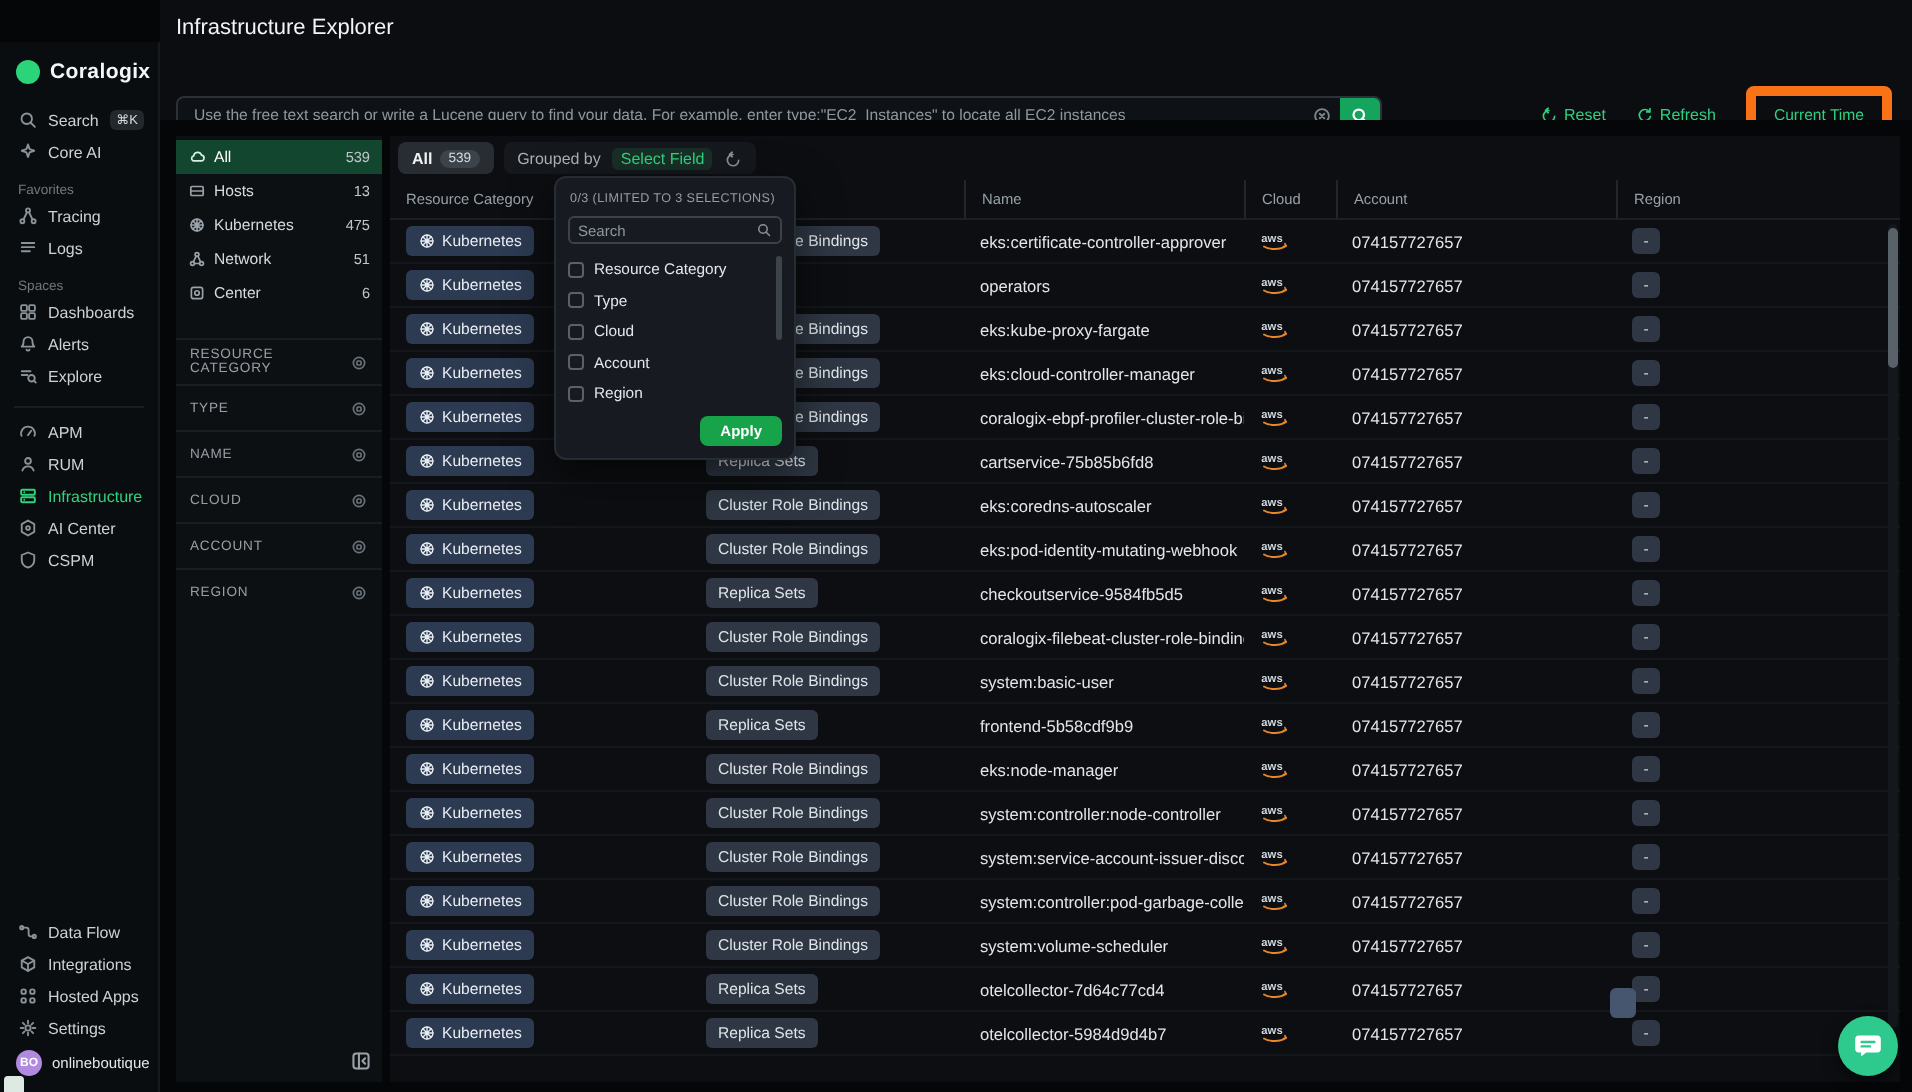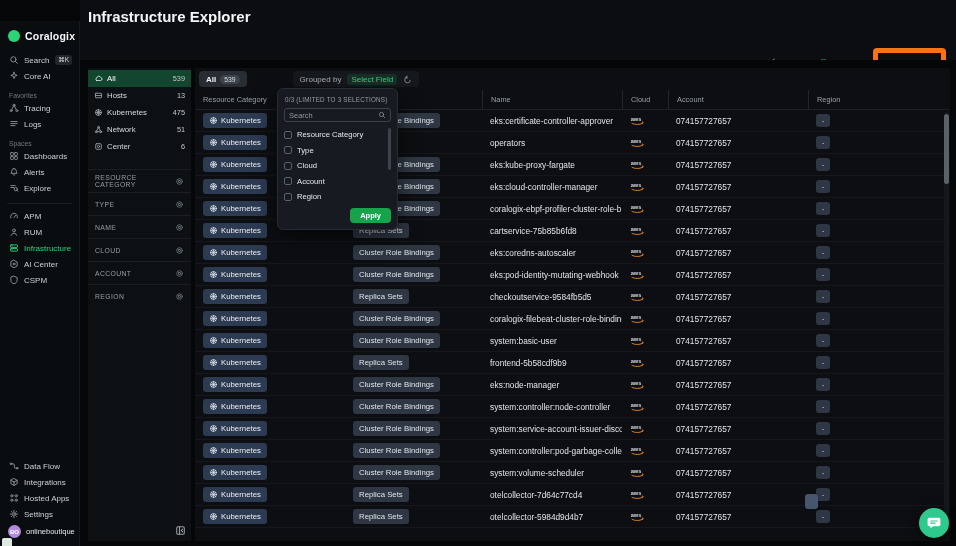--- a/index.html
+++ b/index.html
@@ -22,21 +22,21 @@
   .nav-label{font-size:6.8px;color:#6f787f;margin:9px 0 2px 9px;}
   .nav-div{height:1px;background:#1a1e23;margin:8px 7px 3px;}
   .nav-bottom{margin-top:auto;}
   .account{display:flex;align-items:center;gap:5px;padding-left:8px;height:17px;margin-top:2px;}
   .avatar{width:13px;height:13px;border-radius:50%;background:#b18ae0;color:#fff;
     font-size:6px;font-weight:bold;display:flex;align-items:center;justify-content:center;}
   .account .aname{font-size:7.5px;color:#e3e7ea;}
   
   .main{flex:1;display:flex;flex-direction:column;background:#050608;min-width:0;}
   header{height:60px;background:#0b0d10;padding:8px 8px 0 8px;}
-  .ptitle{font-size:15px;font-weight:bold;color:#f2f4f6;margin-bottom:23px;}
+  .ptitle{font-size:11px;font-weight:normal;color:#f2f4f6;margin-bottom:23px;}
   .srow{display:flex;align-items:center;}
   .searchbar{width:603px;height:20px;border:1px solid #2b3138;border-radius:4px;
     background:#0e1115;display:flex;align-items:center;overflow:hidden;}
   .qinput{flex:1;background:transparent;border:none;outline:none;color:#cfd5da;
     font-size:7.8px;padding:0 8px;font-family:inherit;}
   .qinput::placeholder{color:#8f979f;}
   .clear-btn{color:#7d858d;display:flex;margin-right:4px;cursor:pointer;}
   .go-btn{width:20px;height:20px;background:#14a45c;border:none;display:flex;
     align-items:center;justify-content:center;color:#fff;cursor:pointer;}
   .hactions{margin-left:auto;display:flex;align-items:center;gap:15px;padding-right:2px;}
@@ -60,21 +60,21 @@
   .fsec:first-of-type{margin-top:7px;}
   .fpanel-foot{margin-top:auto;display:flex;justify-content:flex-end;padding:0 5px 5px;}
   .collapse-btn{color:#9aa1a8;cursor:pointer;display:flex;}
   
   .card{flex:1;background:#0c0e11;position:relative;min-width:0;display:flex;flex-direction:column;}
   .tabbar{height:22px;display:flex;align-items:center;gap:5px;padding-left:4px;flex-shrink:0;}
   .tab-all{display:inline-flex;align-items:center;gap:4px;background:#282d33;border-radius:4px;
     height:16px;padding:0 7px;font-size:8px;font-weight:bold;color:#f0f2f4;cursor:pointer;}
   .tab-badge{background:#3c434b;border-radius:7px;padding:1px 4px;font-size:6.8px;font-weight:normal;color:#d8dde1;}
   .tab-group{display:inline-flex;align-items:center;gap:6px;background:#15181c;border-radius:4px;
-    height:16px;padding:0 7px;cursor:pointer;margin-left:41px;}
+    height:16px;padding:0 7px;cursor:pointer;}
   .gb-label{font-size:8px;color:#aab1b8;}
   .sf-label{font-size:8px;color:#2fd47f;background:rgba(47,212,127,.12);border-radius:3px;padding:1px 4px;}
   .tab-group .ic{color:#8a9299;}
   .thead{display:grid;grid-template-columns:150px 137px 140px 46px 140px 1fr;height:20px;
     align-items:center;border-bottom:1px solid #1b2026;flex-shrink:0;}
   .thead .c{font-size:7.4px;color:#98a1a9;padding-left:8px;height:100%;display:flex;align-items:center;}
   .thead .c.bl{border-left:1px solid #20262c;}
   .tbody{flex:1;overflow:hidden;position:relative;}
   .trow{display:grid;grid-template-columns:150px 137px 140px 46px 140px 1fr;height:22px;
     align-items:center;border-bottom:1px solid #14171b;cursor:pointer;}
@@ -266,20 +266,35 @@
         <span class="aname">onlineboutique</span>
       </div>
     </div>
   </aside>
 
   <div class="main">
 
     <header>
       <div class="ptitle">Infrastructure Explorer</div>
       <div class="srow">
+        <div class="searchbar">
+          <input class="qinput" placeholder="Use the free text search or write a Lucene query to find your data. For example, enter type:&quot;EC2_Instances&quot; to locate all EC2 instances" style="">
+          <span class="clear-btn" id="clear-ic">
+              <svg class="ic" width="10" height="10" viewBox="0 0 16 16" fill="none" stroke="currentColor" stroke-width="1.5" stroke-linecap="round" stroke-linejoin="round">
+                <circle cx="8" cy="8" r="5.5"></circle>
+                <path d="M6.2 6.2l3.6 3.6M9.8 6.2l-3.6 3.6"></path>
+              </svg>
+            </span>
+          <button class="go-btn" id="go-ic">
+              <svg class="ic" width="10" height="10" viewBox="0 0 16 16" fill="none" stroke="currentColor" stroke-width="1.8" stroke-linecap="round" stroke-linejoin="round">
+                <circle cx="7" cy="7" r="4.2"></circle>
+                <line x1="10.2" y1="10.2" x2="13.5" y2="13.5"></line>
+              </svg>
+            </button>
+        </div>
         <div class="hactions">
           <span class="hlink">
             <svg class="ic" width="9" height="9" viewBox="0 0 16 16" fill="none" stroke="currentColor" stroke-width="1.5" stroke-linecap="round" stroke-linejoin="round">
                 <path d="M13 9.3A5 5 0 1 1 8 4h-3"></path>
                 <path d="M7.3 2l-2.3 2 2.3 2"></path>
               </svg>
               <span>Reset</span>
           </span>
           <span class="hlink">
             <svg class="ic" width="9" height="9" viewBox="0 0 16 16" fill="none" stroke="currentColor" stroke-width="1.5" stroke-linecap="round" stroke-linejoin="round">

